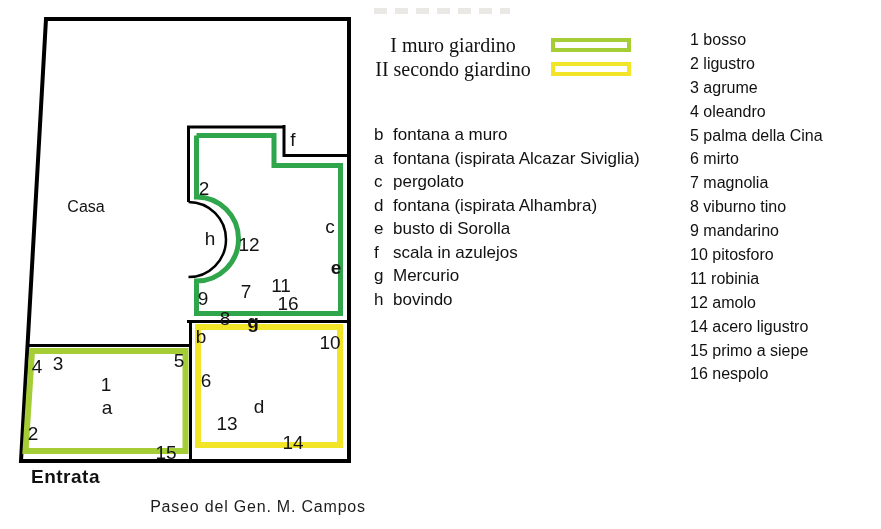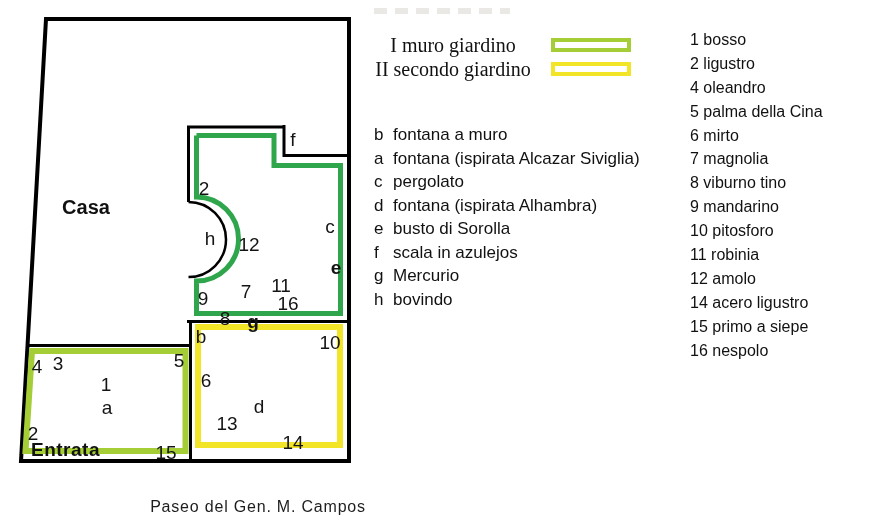--- a/index.html
+++ b/index.html
@@ -8,24 +8,24 @@
     font-family:"Liberation Sans", sans-serif;color:#111;
   }
   #map-svg{position:absolute;left:0;top:0;}
   .map-label{
     position:absolute;transform:translate(-50%,-50%);
     font-size:19px;line-height:1;color:#141414;white-space:nowrap;
   }
   .map-label.bold{font-weight:bold;}
   .casa-label{
     position:absolute;left:86px;top:207px;transform:translate(-50%,-50%);
-    font-size:20px;font-weight:bold;color:#111;
+    font-size:16px;font-weight:normal;color:#111;
   }
   .entrata-label{
-    position:absolute;left:31px;top:439px;font-size:19px;font-weight:bold;
+    position:absolute;left:31px;top:466px;font-size:19px;font-weight:bold;
     letter-spacing:.5px;color:#111;
   }
   .street-label{
     position:absolute;left:143px;top:498px;width:230px;text-align:center;
     font-size:16px;letter-spacing:.8px;color:#1d1d1d;
   }
   
   #legend-gardens{position:absolute;left:363px;top:33px;}
   .lg-row{display:flex;align-items:center;height:24px;}
   .lg-text{
@@ -123,20 +123,21 @@
     <div class="feat-row"><span class="feat-key">d</span><span>fontana (ispirata Alhambra)</span></div>
     <div class="feat-row"><span class="feat-key">e</span><span>busto di Sorolla</span></div>
     <div class="feat-row"><span class="feat-key">f</span><span>scala in azulejos</span></div>
     <div class="feat-row"><span class="feat-key">g</span><span>Mercurio</span></div>
     <div class="feat-row"><span class="feat-key">h</span><span>bovindo</span></div>
   </div>
 
   <div id="legend-plants">
     <div class="plant-row"><span>1</span> <span>bosso</span></div>
     <div class="plant-row"><span>2</span> <span>ligustro</span></div>
+    <div class="plant-row"><span>3</span> <span>agrume</span></div>
     <div class="plant-row"><span>4</span> <span>oleandro</span></div>
     <div class="plant-row"><span>5</span> <span>palma della Cina</span></div>
     <div class="plant-row"><span>6</span> <span>mirto</span></div>
     <div class="plant-row"><span>7</span> <span>magnolia</span></div>
     <div class="plant-row"><span>8</span> <span>viburno tino</span></div>
     <div class="plant-row"><span>9</span> <span>mandarino</span></div>
     <div class="plant-row"><span>10</span> <span>pitosforo</span></div>
     <div class="plant-row"><span>11</span> <span>robinia</span></div>
     <div class="plant-row"><span>12</span> <span>amolo</span></div>
     <div class="plant-row"><span>14</span> <span>acero ligustro</span></div>

